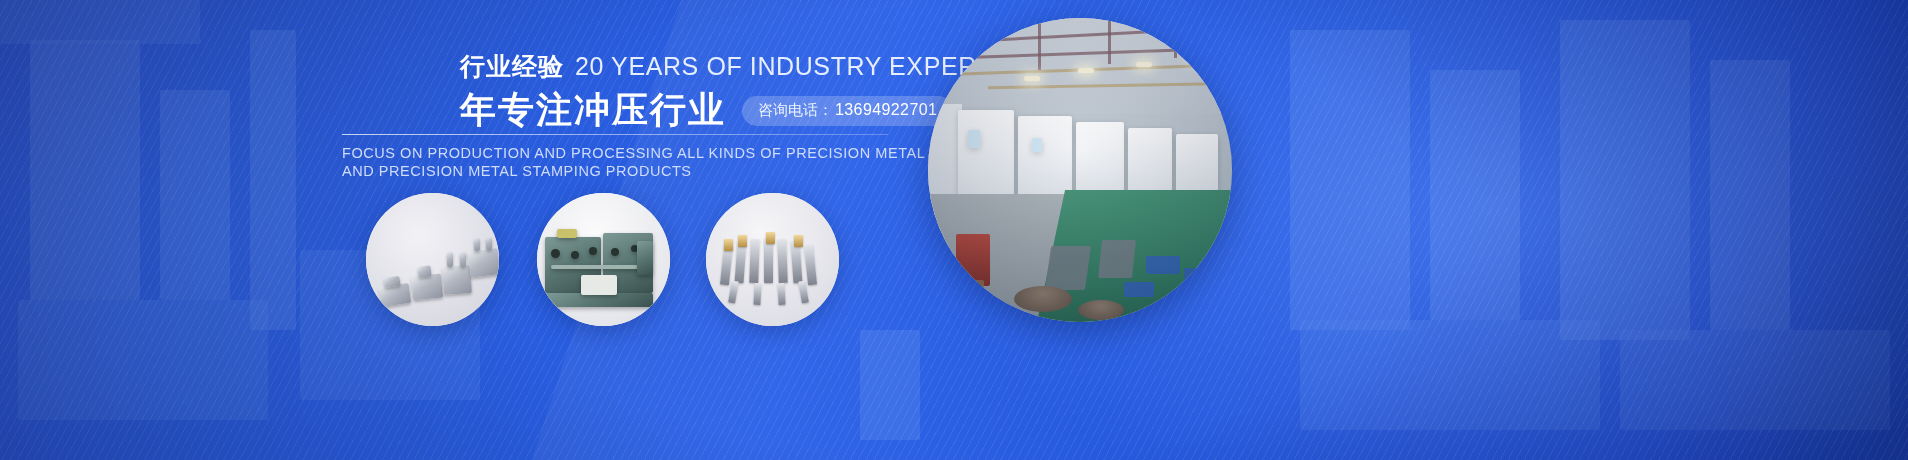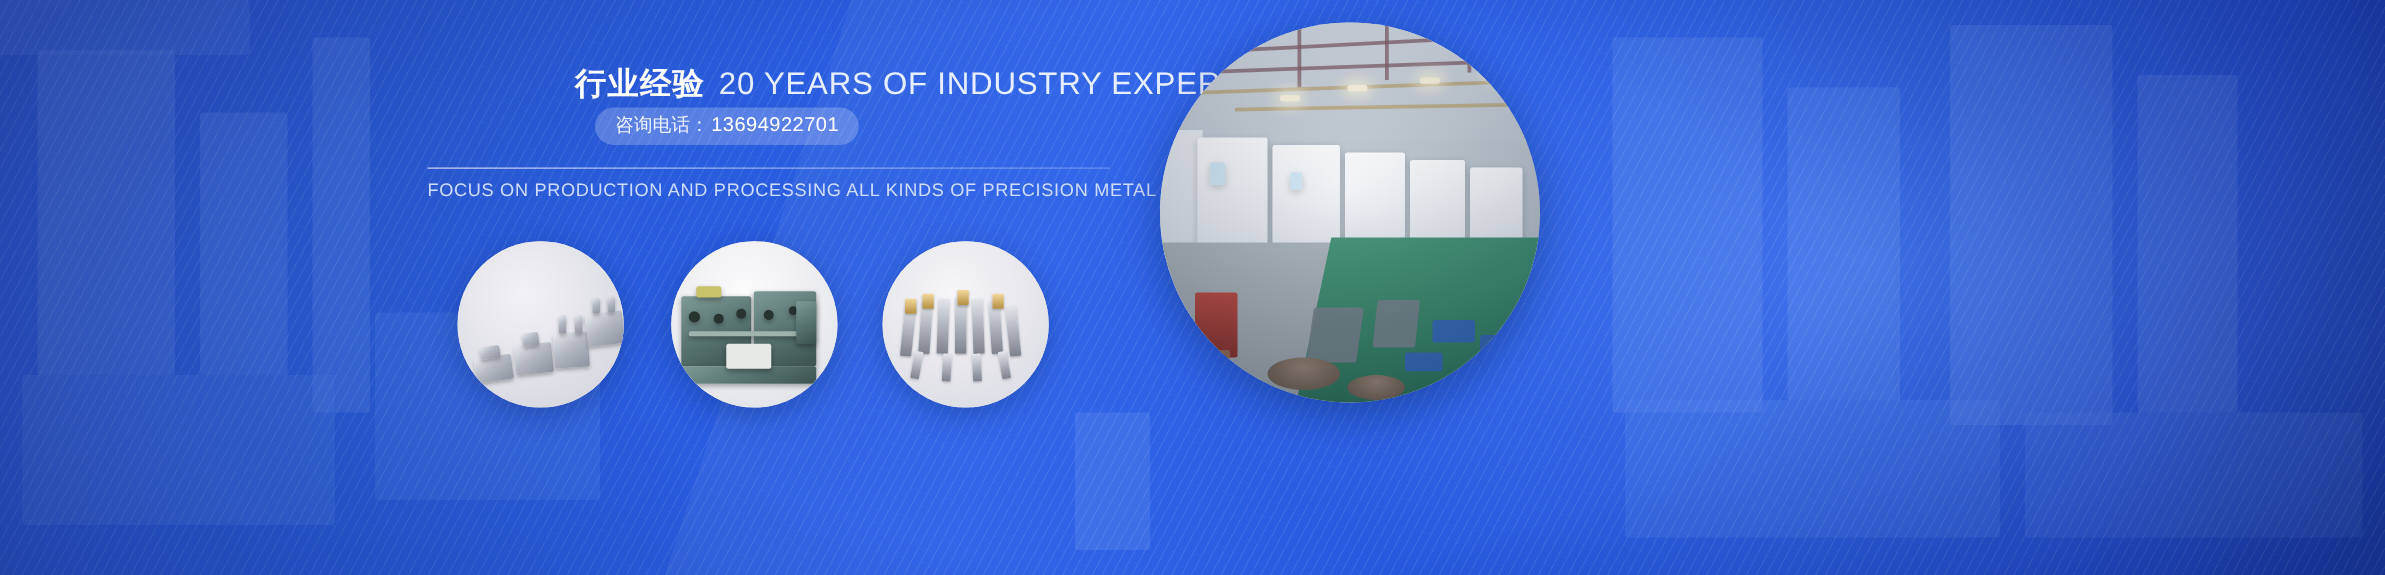--- a/index.html
+++ b/index.html
@@ -133,31 +133,33 @@
   <div class="copy">
 
     <div class="headrow">
 
       <div class="line1">
         <span class="cn-sm">行业经验</span>
         <span class="en-sm">20 YEARS OF INDUSTRY EXPERIENCE</span>
       </div>
 
       <div class="line2">
+        <span class="cn-big">年专注冲压行业</span>
         <span class="pill">
           <span class="lbl">咨询电话：</span>
           <span class="num">13694922701</span>
         </span>
       </div>
     </div>
 
     <div class="rule"></div>
 
     <div class="sub">
       <div>FOCUS ON PRODUCTION AND PROCESSING ALL KINDS OF PRECISION METAL STAMPING MOLDS</div>
+      <div>AND PRECISION METAL STAMPING PRODUCTS</div>
     </div>
   </div>
 
   <div class="circ c1">
     <div class="bg"></div>
     <div class="part" style="left:14px;top:92px;width:30px;height:20px;transform:rotate(-8deg);"></div>
     <div class="part" style="left:18px;top:84px;width:16px;height:10px;transform:rotate(-8deg);"></div>
     <div class="part" style="left:46px;top:82px;width:30px;height:24px;transform:rotate(-6deg);"></div>
     <div class="part" style="left:52px;top:73px;width:13px;height:11px;transform:rotate(-6deg);"></div>
     <div class="part" style="left:77px;top:73px;width:28px;height:28px;transform:rotate(-4deg);"></div>

